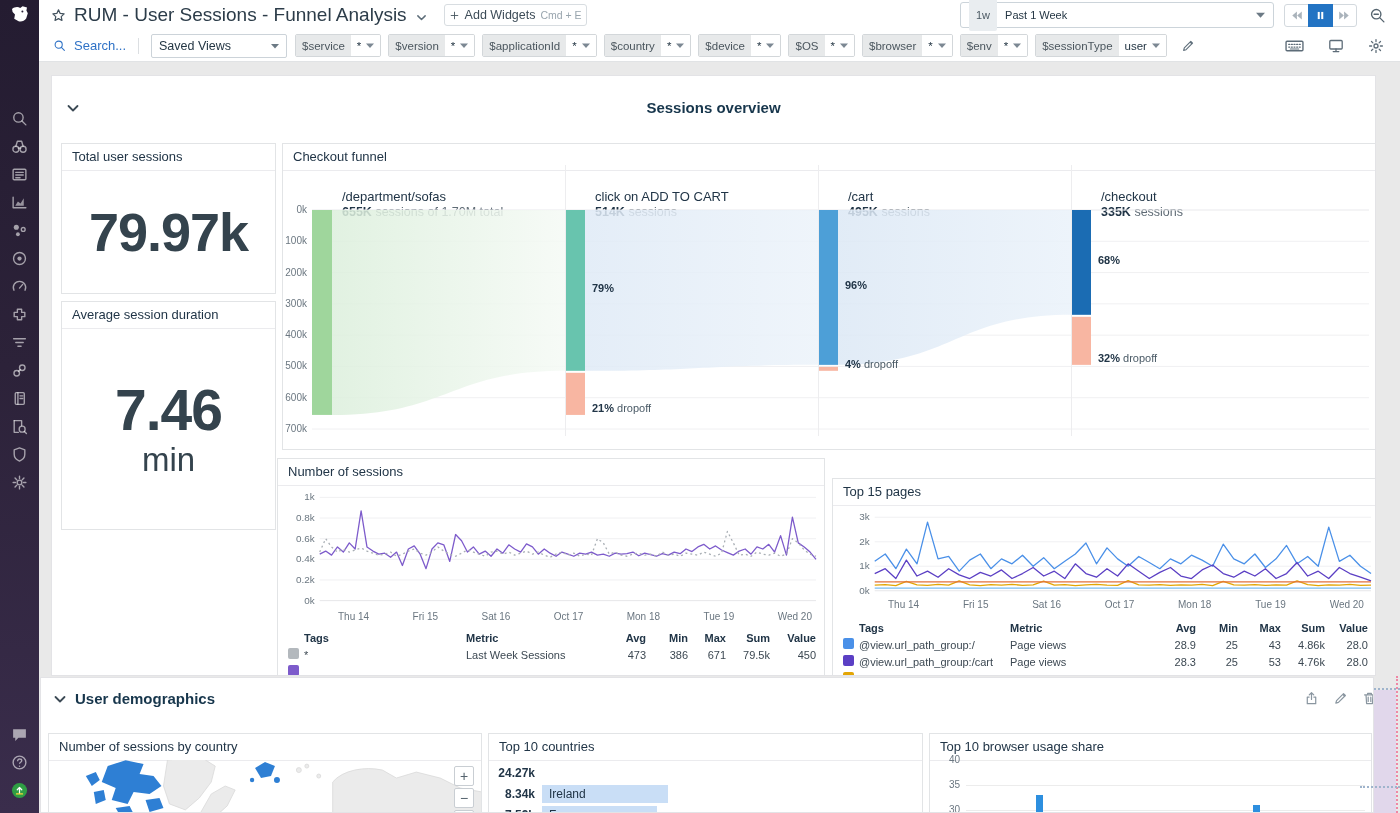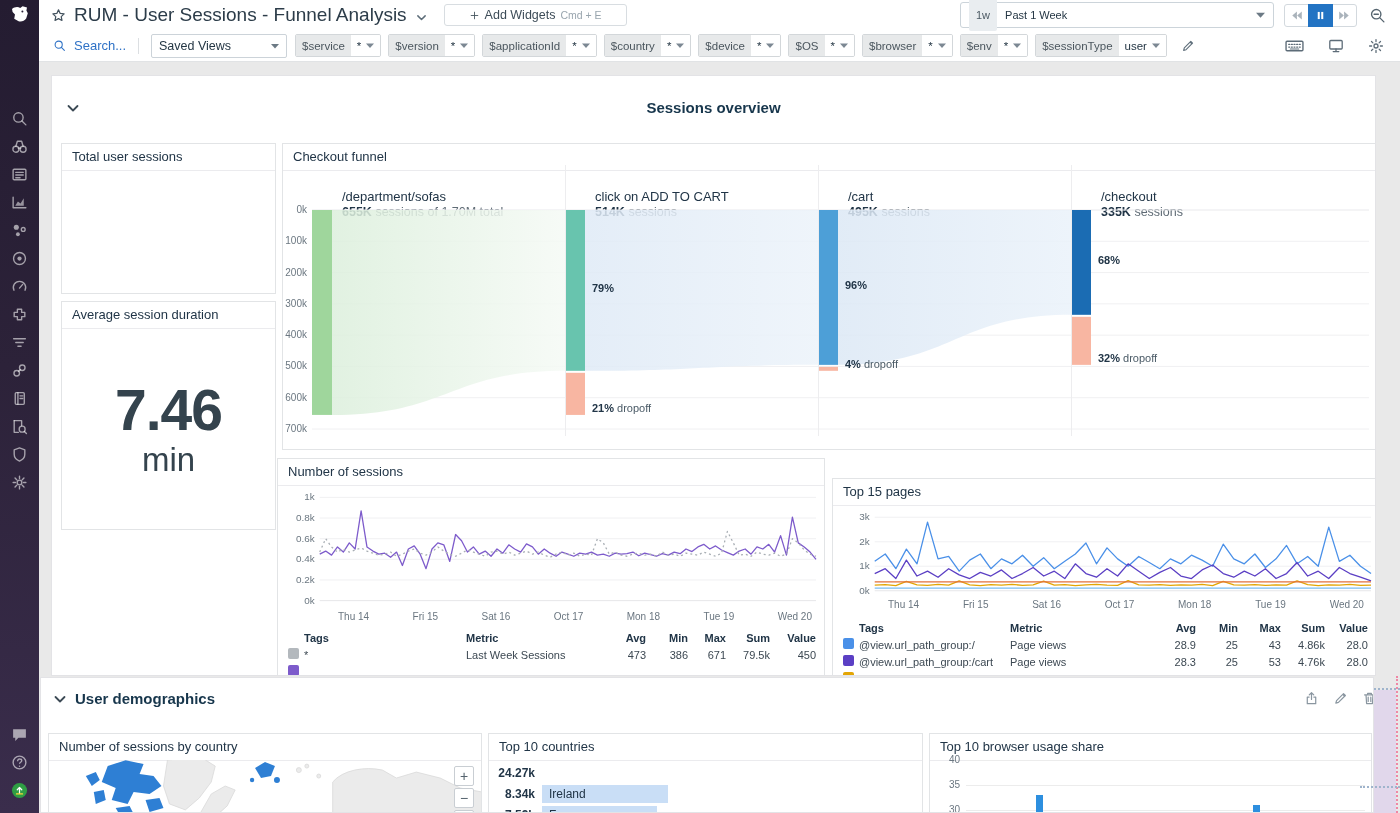--- a/index.html
+++ b/index.html
@@ -15,21 +15,21 @@
   .sb-top{display:flex;flex-direction:column;gap:11px;margin-top:84px;align-items:center;}
   .sb-bottom{display:flex;flex-direction:column;gap:11px;margin-top:auto;margin-bottom:14px;align-items:center;}
   .sb-it{width:17px;height:17px;color:rgba(255,255,255,.58);cursor:pointer;}
 
   
   .topbar{position:absolute;left:39px;top:0;width:1361px;height:62px;background:#fff;}
   .row1{height:30px;display:flex;align-items:center;padding-left:12px;}
   .star{width:15px;height:15px;color:#44535f;margin-right:8px;cursor:pointer;}
   .title{font-size:19px;font-weight:500;color:#2c3c49;margin:0;white-space:nowrap;}
   .chev{width:13px;height:13px;color:#5d6d79;margin-left:8px;margin-top:4px;cursor:pointer;}
-  .add-widgets{display:flex;align-items:center;gap:5px;height:22px;margin-left:16px;background:#fff;border:1px solid #d8dde1;border-radius:3px;padding:0 24px;cursor:pointer;font-family:inherit;}
+  .add-widgets{display:flex;align-items:center;gap:5px;height:22px;margin-left:16px;background:#fff;border:1px solid #d8dde1;border-radius:3px;padding:0 4px;cursor:pointer;font-family:inherit;}
   .add-widgets .plus{width:11px;height:11px;color:#47565f;}
   .add-widgets .aw-label{font-size:12.5px;color:#3c4b57;}
   .add-widgets .kbd{font-size:10.5px;color:#99a5ae;}
   .timepicker{width:296px;height:24px;border:1px solid #ccd4da;border-radius:3px;display:flex;align-items:center;padding:0 8px;gap:8px;cursor:pointer;background:#fff;}
   .timepicker .chip{background:#e9edf0;border-radius:2px;font-size:11px;padding:10px 7px;color:#4c5a64;}
   .timepicker .tlabel{font-size:11px;color:#243644;}
   .caret{width:9px;height:6px;color:#6c7a85;}
   .timepicker .caret{margin-left:auto;}
   .tctrl{display:flex;margin-left:10px;}
   .tbtn{width:25px;height:23px;border:1px solid #d3d9de;background:#fff;color:#aab3bb;display:flex;align-items:center;justify-content:center;padding:0;margin-left:-1px;cursor:pointer;}
@@ -456,20 +456,23 @@
   <section class="panel sessions">
     <span class="ic sec-chev">
         <svg viewBox="0 0 16 16" style="stroke-width:1.8">
           <path d="M3.5 6l4.5 4.5L12.5 6"></path>
         </svg>
       </span>
     <h2 class="sec-title">Sessions overview</h2>
 
     <div class="card c-total">
       <h3 class="card-title">Total user sessions</h3>
+      <div class="metric-wrap">
+          <div class="metric-big">79.97k</div>
+        </div>
     </div>
 
     <div class="card c-avg">
       <h3 class="card-title">Average session duration</h3>
       <div class="metric-wrap">
         <div class="metric-big huge">7.46</div>
         <div class="metric-unit">min</div>
       </div>
     </div>
 

